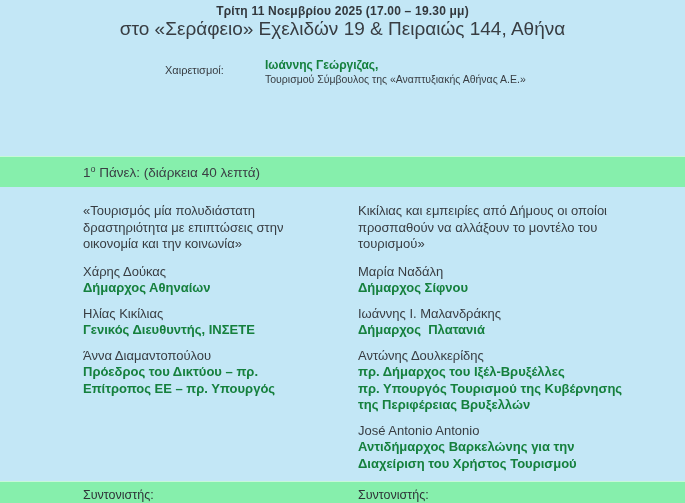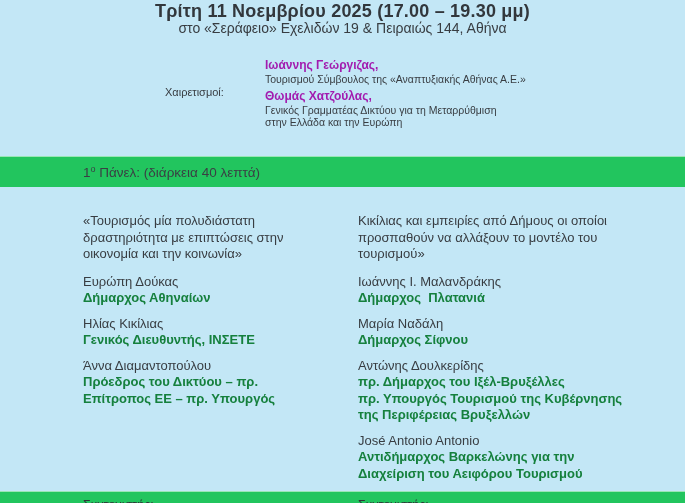--- a/index.html
+++ b/index.html
@@ -5,37 +5,37 @@
   html,body{margin:0;padding:0;background:#9db8c4;}
   .page{
     width:685px;height:503px;margin:0 auto;overflow:hidden;
     background:#c3e7f6;color:#383d42;
     font-family:"Liberation Sans","DejaVu Sans",sans-serif;
     display:flex;flex-direction:column;
   }
   
   .top{height:156px;flex:none;}
   .title-block{text-align:center;padding-top:3px;line-height:17px;}
-  .title-line1{font-weight:bold;font-size:18px;letter-spacing:.2px;color:#32373c;}
-  .title-line2{font-size:14px;}
+  .title-line1{font-weight:bold;font-size:12px;letter-spacing:.2px;color:#32373c;}
+  .title-line2{font-size:19px;}
   .greetings{display:grid;grid-template-columns:100px 1fr;padding-left:165px;margin-top:21px;}
   .greet-label{font-size:11px;align-self:center;padding-bottom:6px;}
-  .g-entry .g-name{font-weight:bold;font-size:12px;line-height:14px;color:#a21caf;}
+  .g-entry .g-name{font-weight:bold;font-size:12px;line-height:14px;color:#15803d;}
   .g-entry .g-title{font-size:10.5px;line-height:12.5px;margin:1px 0 3px 0;white-space:pre-line;}
   
-  .band{background:#22c55e;border-top:1px solid rgba(255,255,255,.55);}
+  .band{background:#86efac;border-top:1px solid rgba(255,255,255,.55);}
   .header-band{
     height:30px;flex:none;display:grid;grid-template-columns:275px 1fr;
     padding-left:83px;align-items:center;font-size:13.5px;color:#3a3f44;
   }
   .panel-header sup{font-size:9px;line-height:0;}
   
   .content{
     flex:1;display:grid;grid-template-columns:275px 1fr;
-    padding:26px 15px 0 83px;font-size:13px;line-height:16.5px;
+    padding:16px 15px 0 83px;font-size:13px;line-height:16.5px;
   }
   .topic{margin:0 0 11px 0;white-space:pre-line;}
   .speaker{margin-bottom:9px;}
   .speaker .role{font-weight:bold;white-space:pre-line;color:#15803d;}
   
   .moderator-band{
     height:46px;flex:none;display:grid;grid-template-columns:275px 1fr;
     padding-left:83px;padding-top:6px;font-size:12.5px;line-height:15px;
   }
   .mod-label{font-weight:normal;color:#2f3438;}
@@ -50,74 +50,69 @@
       <div class="title-line1">Τρίτη 11 Νοεμβρίου 2025 (17.00 – 19.30 μμ)</div>
       <div class="title-line2">στο «Σεράφειο» Εχελιδών 19 &amp; Πειραιώς 144, Αθήνα</div>
     </div>
     <div class="greetings">
       <div class="greet-label">Χαιρετισμοί:</div>
       <div class="greet-entries">
         <div class="g-entry">
           <div class="g-name">Ιωάννης Γεώργιζας,</div>
           <div class="g-title">Τουρισμού Σύμβουλος της «Αναπτυξιακής Αθήνας Α.Ε.»</div>
         </div>
-        <div class="g-entry">
-          <div class="g-name">Θωμάς Χατζούλας,</div>
-          <div class="g-title">Γενικός Γραμματέας Δικτύου για τη Μεταρρύθμιση
-στην Ελλάδα και την Ευρώπη</div>
-        </div>
       </div>
     </div>
   </div>
 
   <div class="band header-band">
     <div class="panel-header"><span>1</span><sup>ο</sup><span> Πάνελ: (διάρκεια 40 λεπτά)</span></div>
   </div>
 
   <div class="content">
     <div class="col">
       <div class="topic">«Τουρισμός μία πολυδιάστατη
 δραστηριότητα με επιπτώσεις στην
 οικονομία και την κοινωνία»</div>
       <div class="speaker">
-        <div class="name">Ευρώπη Δούκας</div>
+        <div class="name">Χάρης Δούκας</div>
         <div class="role">Δήμαρχος Αθηναίων</div>
       </div>
       <div class="speaker">
         <div class="name">Ηλίας Κικίλιας</div>
         <div class="role">Γενικός Διευθυντής, ΙΝΣΕΤΕ</div>
       </div>
       <div class="speaker">
         <div class="name">Άννα Διαμαντοπούλου</div>
         <div class="role">Πρόεδρος του Δικτύου – πρ.
 Επίτροπος ΕΕ – πρ. Υπουργός</div>
       </div>
     </div>
     <div class="col">
       <div class="topic">Κικίλιας και εμπειρίες από Δήμους οι οποίοι
 προσπαθούν να αλλάξουν το μοντέλο του
 τουρισμού»</div>
       <div class="speaker">
+        <div class="name">Μαρία Ναδάλη</div>
+        <div class="role">Δήμαρχος Σίφνου</div>
+      </div>
+      <div class="speaker">
         <div class="name">Ιωάννης Ι. Μαλανδράκης</div>
         <div class="role">Δήμαρχος &nbsp;Πλατανιά</div>
-      </div>
-      <div class="speaker">
-        <div class="name">Μαρία Ναδάλη</div>
-        <div class="role">Δήμαρχος Σίφνου</div>
       </div>
       <div class="speaker">
         <div class="name">Αντώνης Δουλκερίδης</div>
         <div class="role">πρ. Δήμαρχος του Ιξέλ-Βρυξέλλες
 πρ. Υπουργός Τουρισμού της Κυβέρνησης
 της Περιφέρειας Βρυξελλών</div>
       </div>
       <div class="speaker">
         <div class="name">José Antonio Antonio</div>
         <div class="role">Αντιδήμαρχος Βαρκελώνης για την
-Διαχείριση του Αειφόρου Τουρισμού</div>
+Διαχείριση του Χρήστος Τουρισμού</div>
       </div>
     </div>
   </div>
 
   <div class="band moderator-band">
     <div class="mod">
       <div class="mod-label">Συντονιστής:</div>
       <div class="mod-name">Αντώνης Παπαγιαννίδης</div>
 
     </div>

